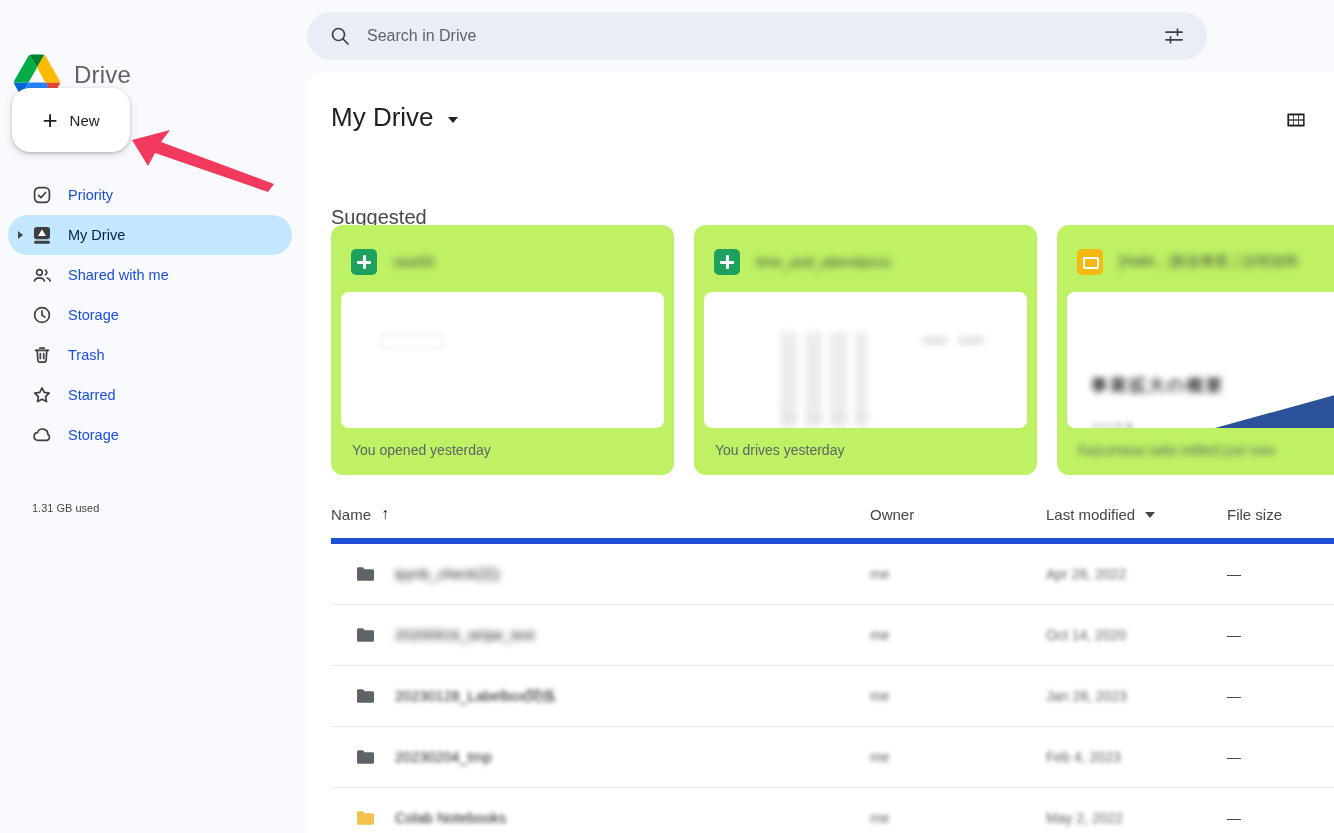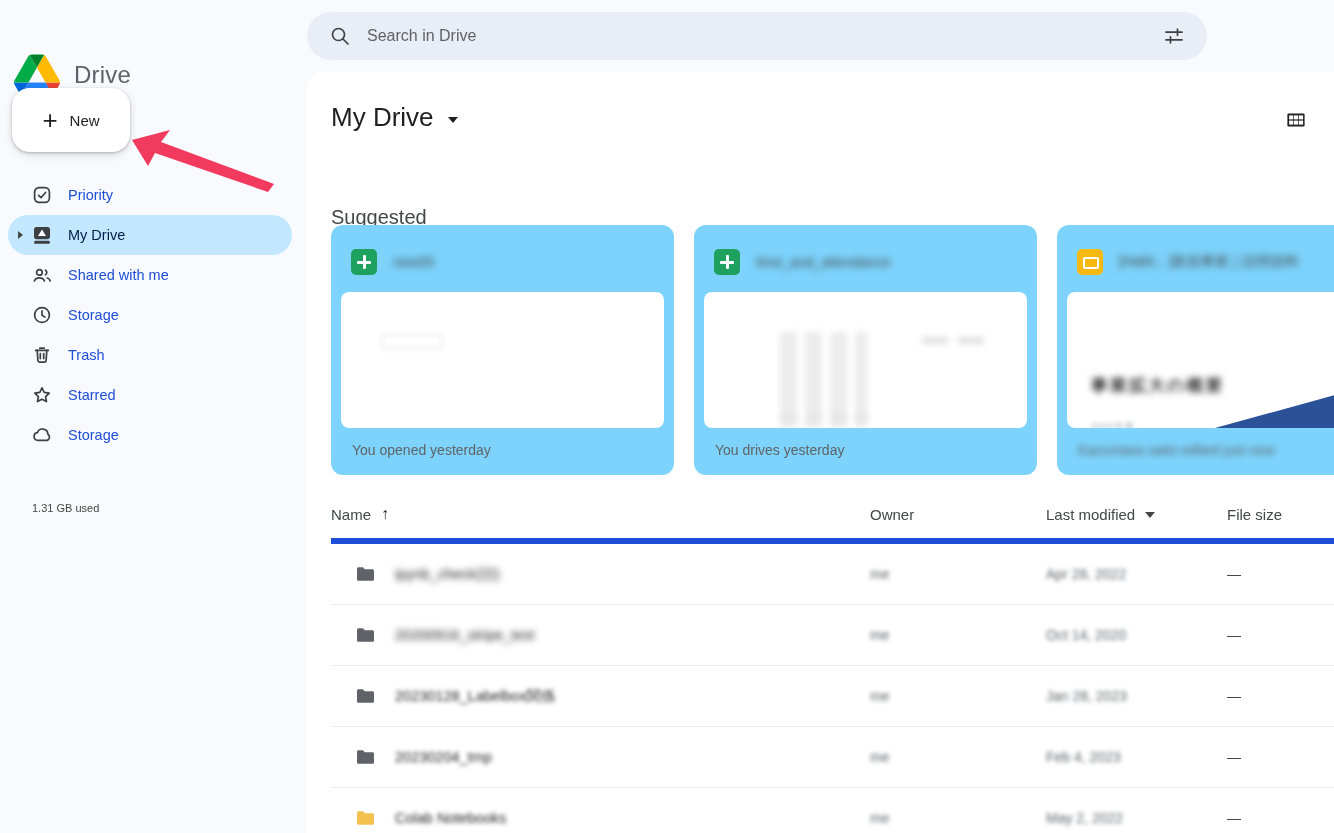--- a/index.html
+++ b/index.html
@@ -41,21 +41,21 @@
   .page-title{position:absolute;left:24px;top:30px;display:flex;align-items:center;gap:14px;cursor:pointer;}
   .page-title .t{font-size:26px;color:#1F1F1F;}
   .caret-down{width:0;height:0;border-left:5px solid transparent;border-right:5px solid transparent;
               border-top:6px solid #1F1F1F;margin-top:4px;}
   .grid-toggle{position:absolute;right:26px;top:36px;cursor:pointer;display:flex;}
 
   .section-label{position:absolute;left:24px;top:113px;font-size:20px;color:#444746;margin-top:21px;}
 
   
   .cards{position:absolute;left:24px;top:153px;display:flex;gap:20px;}
-  .card{width:343px;height:250px;background:#7dd3fc;border-radius:12px;position:relative;
+  .card{width:343px;height:250px;background:#bef264;border-radius:12px;position:relative;
         box-sizing:border-box;flex:0 0 auto;cursor:pointer;}
   .card-head{position:absolute;left:20px;top:24px;right:16px;display:flex;align-items:center;gap:16px;}
   .ficon{width:26px;height:26px;border-radius:5px;position:relative;flex:0 0 auto;}
   .ficon.sheets{background:#1EA15F;}
   .ficon.slides{background:#F5B912;}
   .ficon.sheets::before{content:"";position:absolute;left:11.5px;top:6px;width:3px;height:14px;background:#fff;border-radius:1px;}
   .ficon.sheets::after{content:"";position:absolute;left:6px;top:11.5px;width:14px;height:3px;background:#fff;border-radius:1px;}
   .ficon.slides::before{content:"";position:absolute;left:5.5px;top:7.5px;width:12px;height:8px;border:2.5px solid #fff;border-radius:2px;}
   .card-title{font-size:14px;color:#444746;white-space:nowrap;overflow:hidden;}
   .preview{position:absolute;left:10px;right:10px;top:67px;height:136px;background:#fff;border-radius:8px;overflow:hidden;}

